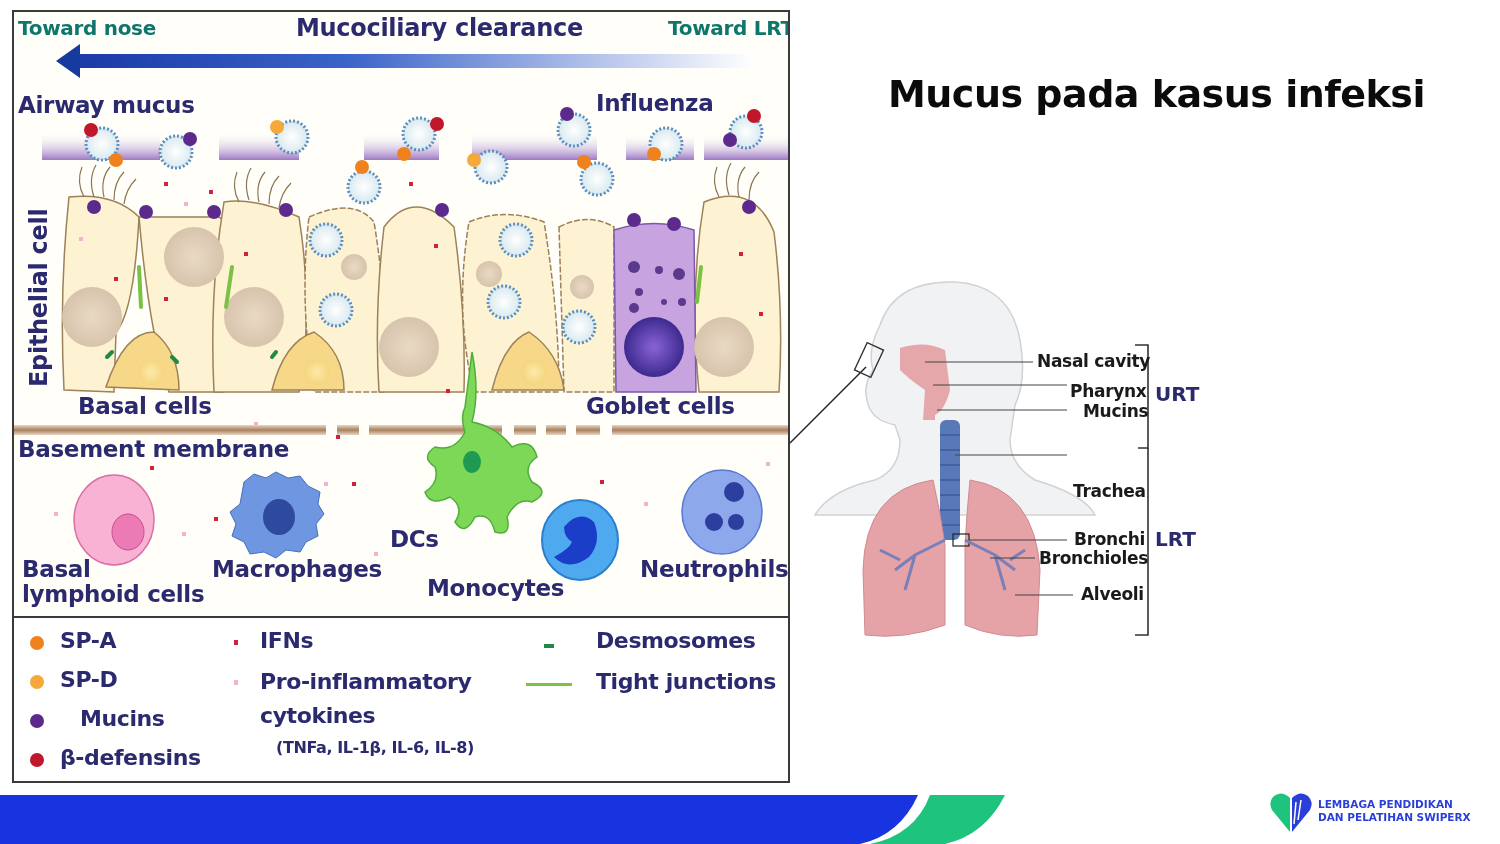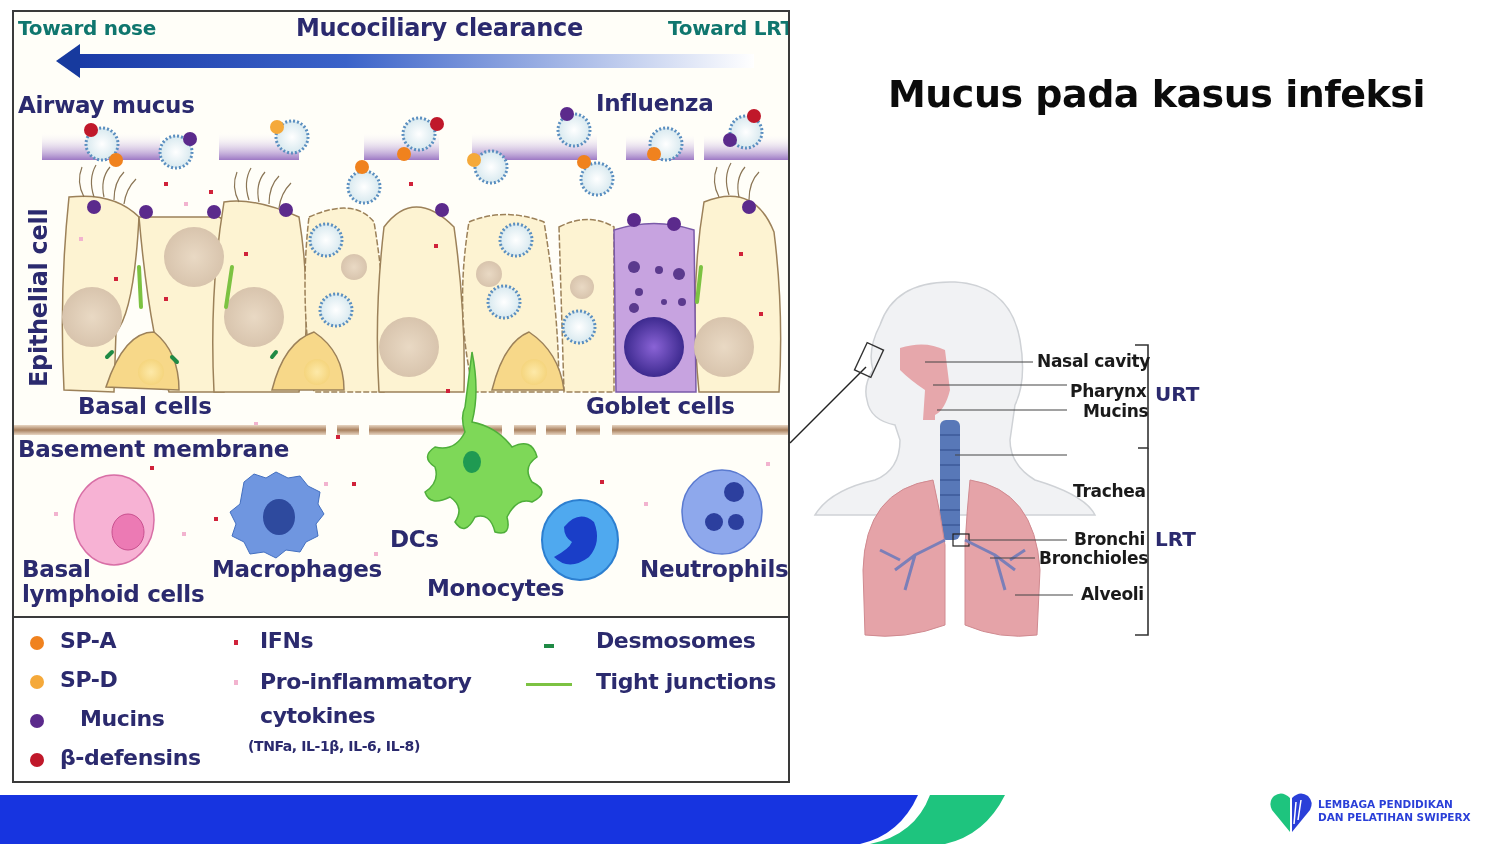--- a/index.html
+++ b/index.html
@@ -287,21 +287,21 @@
     <span class="dot" style="left:16px;top:96px;width:14px;height:14px;background:#5b2a8c;"></span>
     <span class="leg" style="left:46px;top:88px;margin-left:20px;">Mucins</span>
     <span class="dot" style="left:16px;top:135px;width:14px;height:14px;background:#c0182a;"></span>
     <span class="leg" style="left:46px;top:127px;">β-defensins</span>
 
     <span class="abs" style="left:220px;top:22px;width:4px;height:5px;background:#d0223a;"></span>
     <span class="leg" style="left:246px;top:10px;">IFNs</span>
     <span class="abs" style="left:220px;top:62px;width:4px;height:5px;background:#f2b3cf;"></span>
     <span class="leg" style="left:246px;top:51px;">Pro-inflammatory</span>
     <span class="leg" style="left:246px;top:85px;">cytokines</span>
-    <span class="leg" style="left:234px;top:120px;font-size:14px;">(TNFa, IL-1β, IL-6, IL-8)</span>
+    <span class="leg" style="left:262px;top:120px;font-size:16px;">(TNFa, IL-1β, IL-6, IL-8)</span>
 
     <span class="abs" style="left:530px;top:26px;width:10px;height:4px;background:#1f8a45;"></span>
     <span class="leg" style="left:582px;top:10px;">Desmosomes</span>
     <span class="abs" style="left:512px;top:65px;width:46px;height:3px;background:#7cc242;"></span>
     <span class="leg" style="left:582px;top:51px;">Tight junctions</span>
   </div>
 </div>
 
 <svg class="abs" style="left:788px;top:345px;" width="90" height="100">
   <line x1="2" y1="98" x2="78" y2="22" stroke="#222" stroke-width="1.5"></line>

